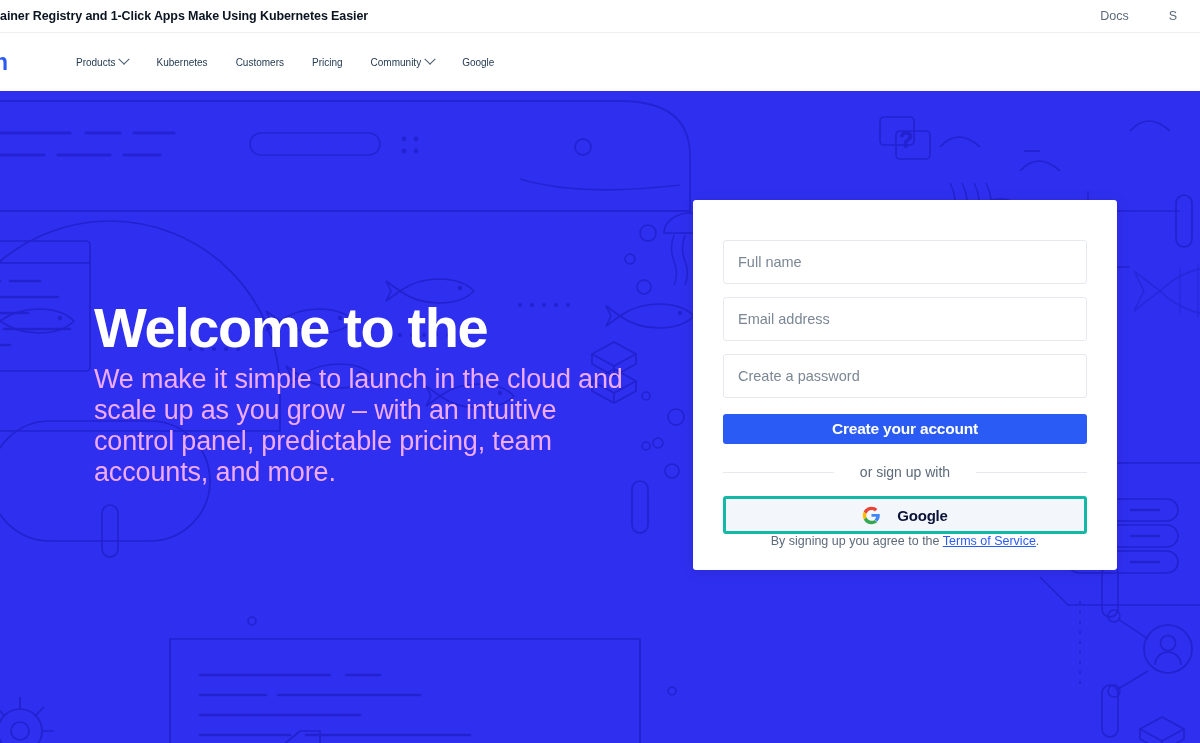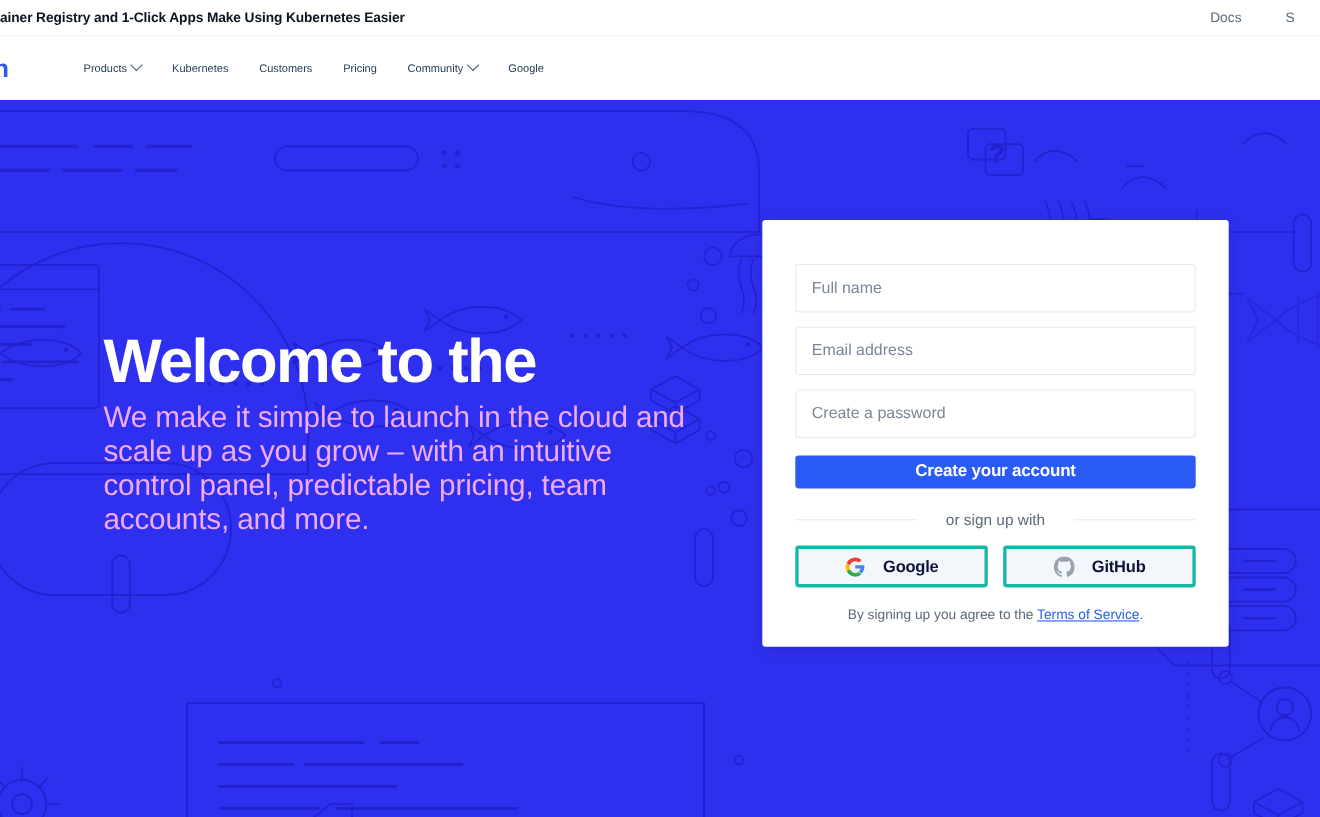--- a/index.html
+++ b/index.html
@@ -215,21 +215,20 @@
   }
   .oauth-btn .lbl {
     font-size: 15px;
     font-weight: 700;
     color: #0b1437;
     letter-spacing: -0.2px;
   }
   .oauth-icon { display: flex; align-items: center; }
 
   .terms {
-    margin-top: 18px;
     text-align: center;
     font-size: 12.5px;
     color: #5c6a7a;
   }
   .terms a {
     color: #2b5bf5;
     text-decoration: underline;
   }
 </style>
 </head>
@@ -523,33 +522,20 @@
             <svg width="19" height="19" viewBox="0 0 48 48">
               <path fill="#4285F4" d="M45 24c0-1.6-.1-2.7-.4-3.9H24v7.1h12c-.2 1.9-1.5 4.7-4.4 6.6l6.7 5.2C42.3 35.5 45 30.3 45 24z"></path>
               <path fill="#34A853" d="M24 46c5.9 0 10.9-2 14.5-5.3l-6.9-5.4c-1.9 1.3-4.4 2.2-7.6 2.2-5.8 0-10.7-3.8-12.5-9.1l-7.1 5.5C8 41.2 15.4 46 24 46z"></path>
               <path fill="#FBBC05" d="M11.5 28.4c-.5-1.4-.8-2.8-.8-4.4s.3-3 .7-4.4l-7.1-5.6C2.8 16.9 2 20.4 2 24s.8 7.1 2.3 10l7.2-5.6z"></path>
               <path fill="#EA4335" d="M24 10.4c4.1 0 6.9 1.8 8.5 3.3l6.2-6C34.9 4.2 29.9 2 24 2 15.4 2 8 6.8 4.3 14l7.2 5.6c1.8-5.3 6.7-9.2 12.5-9.2z"></path>
             </svg>
           </span>
           <span class="lbl">Google</span>
         </div>
 
-        <div class="oauth-btn">
-          <span class="oauth-icon">
-            <svg width="19" height="19" viewBox="0 0 16 16" fill="#9aa4b0">
-              <path d="M8 0C3.58 0 0 3.58 0 8c0 3.54 2.29 6.53 5.47 7.59.4.07.55-.17.55-.38
-              0-.19-.01-.82-.01-1.49-2.01.37-2.53-.49-2.69-.94-.09-.23-.48-.94-.82-1.13-.28-.15-.68-.52-.01-.53.63-.01
-              1.08.58 1.23.82.72 1.21 1.87.87 2.33.66.07-.52.28-.87.51-1.07-1.78-.2-3.64-.89-3.64-3.95
-              0-.87.31-1.59.82-2.15-.08-.2-.36-1.02.08-2.12 0 0 .67-.21 2.2.82.64-.18 1.32-.27 2-.27s1.36.09
-              2 .27c1.53-1.04 2.2-.82 2.2-.82.44 1.1.16 1.92.08 2.12.51.56.82 1.27.82 2.15 0 3.07-1.87 3.75-3.65
-              3.95.29.25.54.73.54 1.48 0 1.07-.01 1.93-.01 2.2 0 .21.15.46.55.38A8.012 8.012 0 0 0 16 8c0-4.42-3.58-8-8-8z"></path>
-            </svg>
-          </span>
-          <span class="lbl">GitHub</span>
-        </div>
 
       </div>
 
       <div class="terms">
         <span>By signing up you agree to the </span><a href="#">Terms of Service</a><span>.</span>
       </div>
 
     </div>
   </div>
 </div>

